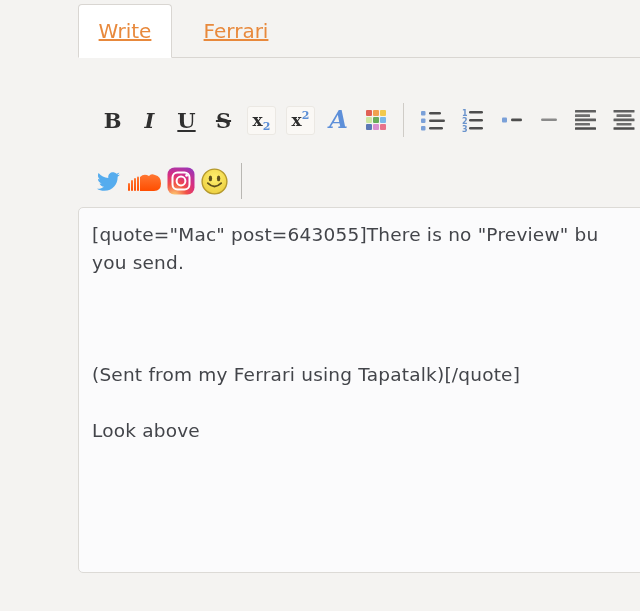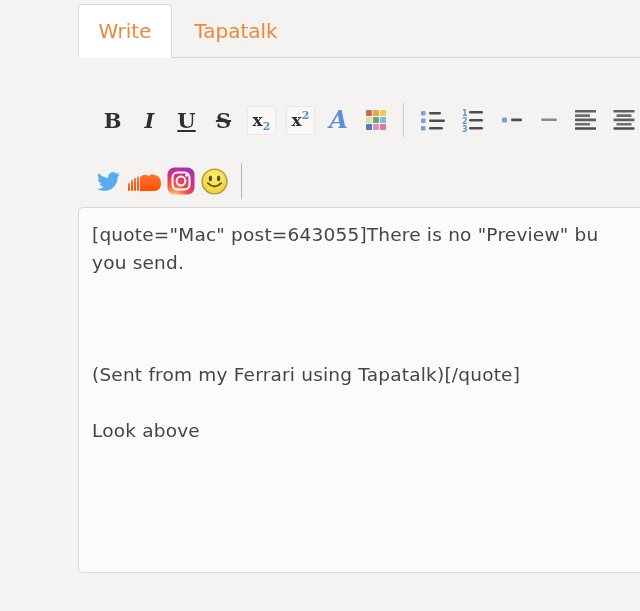--- a/index.html
+++ b/index.html
@@ -13,21 +13,21 @@
 
   
   .tabbar{
     position:absolute;top:3px;left:0;width:700px;height:54px;
     display:flex;align-items:flex-end;
     border-bottom:1px solid #d9d6d2;
     box-sizing:content-box;
   }
   .tab{
     height:53px;display:flex;align-items:center;justify-content:center;
-    font-size:20px;color:#e8893c;cursor:pointer;box-sizing:border-box;
+    font-size:20px;color:#e8893c;cursor:pointer;box-sizing:border-box;text-decoration:underline;
   }
   .tab.active{
     width:94px;height:54px;margin-bottom:-1px;
     background:#ffffff;
     border:1px solid #d9d6d2;border-bottom:1px solid #ffffff;
     border-radius:4px 4px 0 0;
   }
   .tab.plain{width:128px;}
 
   
@@ -83,21 +83,21 @@
 </head>
 <body>
 
 <div class="wrap">
 
   <div class="tabbar">
     <div class="tab active">
       <span>Write</span>
     </div>
     <div class="tab plain">
-      <span>Tapatalk</span>
+      <span>Ferrari</span>
     </div>
   </div>
 
   <div class="toolbar">
     <div class="tbtn">
       <span class="glyph">B</span>
     </div>
     <div class="tbtn">
       <span class="glyph it">I</span>
     </div>

